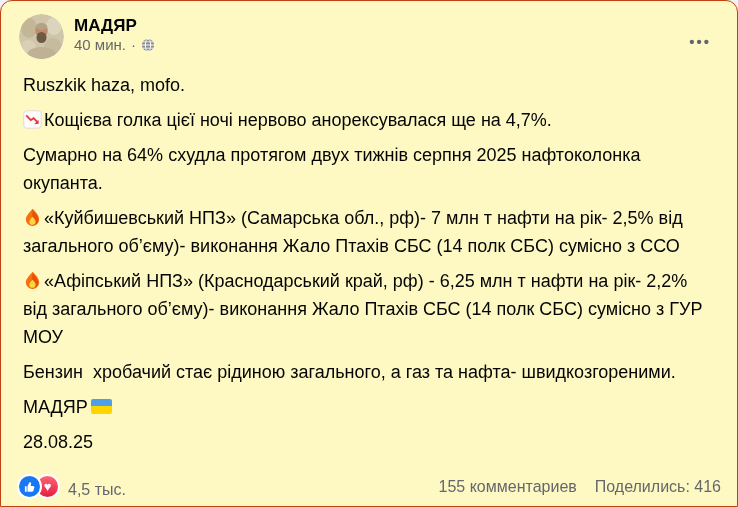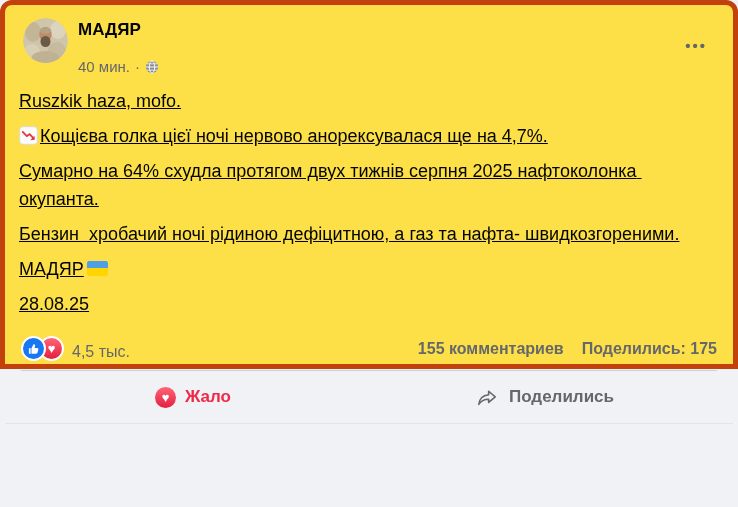--- a/index.html
+++ b/index.html
@@ -1,46 +1,46 @@
 <!DOCTYPE html>
 <html><head>
 <meta charset="utf-8">
 <style>
   html,body{margin:0;padding:0;background:#f0f2f5;width:738px;height:507px;overflow:hidden;
     font-family:"Liberation Sans",sans-serif;-webkit-font-smoothing:antialiased;}
-  .card{width:738px;height:369px;box-sizing:border-box;background:#fde047;
-    border:5px solid #c2410c;border-radius:12px 12px 0 0;display:flex;flex-direction:column;}
+  .card{width:738px;height:507px;box-sizing:border-box;background:#fef9c3;
+    border:1px solid #c2410c;border-radius:12px 12px 0 0;display:flex;flex-direction:column;}
 
   
   .header{display:flex;align-items:flex-start;padding:13px 16px 0 18px;}
   .avatar{width:45px;height:45px;border-radius:50%;overflow:hidden;flex:0 0 45px;cursor:pointer;}
   .hmeta{margin-left:10px;flex:1;min-width:0;padding-top:1px;}
   .author{font-size:17px;font-weight:700;color:#050505;line-height:21px;cursor:pointer;}
-  .subrow{display:flex;align-items:center;gap:5px;color:#65676b;font-size:15px;margin-top:18px;}
+  .subrow{display:flex;align-items:center;gap:5px;color:#65676b;font-size:15px;margin-top:0;}
   .dot-sep{color:#65676b;}
   .menu-btn{color:#63666b;font-size:15px;letter-spacing:2px;font-weight:700;
     padding:6px 10px;border-radius:50%;cursor:pointer;line-height:1;margin-top:14px;}
 
   
   .post-text{padding:12px 16px 0 14px;font-size:18px;line-height:28px;color:#050505;}
-  .post-text p{margin:0 0 7px;white-space:pre-wrap;text-decoration:underline;}
+  .post-text p{margin:0 8px 7px;white-space:pre-wrap;}
   .emoji{display:inline-block;vertical-align:-3px;margin-right:2px;line-height:0;}
   .flag{display:inline-block;width:21px;height:15px;margin-left:3px;vertical-align:-1px;
     border-radius:2px;background:linear-gradient(#4e9fe8 0 50%,#ffd500 50% 100%);}
 
   
   .engagement{display:flex;align-items:center;padding:11px 16px 9px;color:#65676b;font-size:16px;}
   .reaction-icons{display:flex;align-items:center;}
   .pill{width:21px;height:21px;border-radius:50%;display:flex;align-items:center;
     justify-content:center;border:2px solid #fff;box-sizing:content-box;cursor:pointer;}
   .pill.like{background:#1877f2;z-index:2;}
   .pill.love{background:linear-gradient(#ff6576,#e41e3f);margin-left:-7px;z-index:1;}
   .pill .heart-glyph{color:#fff;font-size:13px;line-height:1;}
   .rx-count{margin-left:8px;cursor:pointer;margin-top:7px;}
-  .eng-right{margin-left:auto;display:flex;gap:18px;font-weight:bold;}
+  .eng-right{margin-left:auto;display:flex;gap:18px;}
   .eng-right span{cursor:pointer;}
 
   .divider{border-top:1px solid #ced0d4;margin:0 16px;}
 
   
   .actions{display:flex;align-items:center;padding:4px 12px;flex:0 0 44px;}
   .action-btn{flex:1;display:flex;align-items:center;justify-content:center;gap:9px;
     height:38px;border-radius:6px;color:#65676b;font-weight:700;font-size:17px;cursor:pointer;}
   .action-btn.loved{color:#f02849;}
   .love-badge{width:21px;height:21px;border-radius:50%;background:linear-gradient(#ff6576,#e41e3f);
@@ -90,44 +90,54 @@
     <p><span>Ruszkik haza, mofo.</span></p>
 
     <p><span class="emoji"><svg width="19" height="19" viewBox="0 0 20 20">
             <rect x="0.8" y="0.8" width="18.4" height="18.4" rx="3.2" fill="#fdfdfd" stroke="#d9d9d9" stroke-width="1"></rect>
             <polyline points="3.4,5.6 8.2,10.6 11.2,8.6 15.6,13.4" stroke="#e0393e" stroke-width="1.9" fill="none"></polyline>
             <polygon points="16.6,14.6 11.8,14.9 16.3,10.2" fill="#e0393e"></polygon>
           </svg></span><span>Кощієва голка цієї ночі нервово анорексувалася ще на 4,7%.</span></p>
 
     <p><span>Сумарно на 64% схудла протягом двух тижнів серпня 2025 нафтоколонка окупанта.</span></p>
 
+    <p><span class="emoji"><svg width="19" height="19" viewBox="0 0 20 20">
+            <path d="M10 0.8 C10 0.8 17 6.6 17 12 a7 7 0 0 1 -14 0 C3 8.2 7 4.8 10 0.8 Z" fill="#f3700b"></path>
+            <path d="M10 2 C12.6 5.2 16.2 8.8 16.2 12.2 a6.2 6.2 0 0 1 -7 6 Z" fill="#e8500a"></path>
+            <path d="M10 9.2 c1.8 2 3.3 3.4 3.3 5.2 a3.3 3.3 0 0 1 -6.6 0 C6.7 12.5 8.5 11 10 9.2 Z" fill="#fcd341"></path>
+          </svg></span><span>«Куйбишевський НПЗ» (Самарська обл., рф)- 7 млн т нафти на рік- 2,5% від загального об’єму)- виконання Жало Птахів СБС (14 полк СБС) сумісно з ССО</span></p>
 
+    <p><span class="emoji"><svg width="19" height="19" viewBox="0 0 20 20">
+            <path d="M10 0.8 C10 0.8 17 6.6 17 12 a7 7 0 0 1 -14 0 C3 8.2 7 4.8 10 0.8 Z" fill="#f3700b"></path>
+            <path d="M10 2 C12.6 5.2 16.2 8.8 16.2 12.2 a6.2 6.2 0 0 1 -7 6 Z" fill="#e8500a"></path>
+            <path d="M10 9.2 c1.8 2 3.3 3.4 3.3 5.2 a3.3 3.3 0 0 1 -6.6 0 C6.7 12.5 8.5 11 10 9.2 Z" fill="#fcd341"></path>
+          </svg></span><span>«Афіпський НПЗ» (Краснодарський край, рф) - 6,25 млн т нафти на рік- 2,2% від загального об’єму)- виконання Жало Птахів СБС (14 полк СБС) сумісно з ГУР МОУ</span></p>
 
-    <p><span>Бензин  хробачий ночі рідиною дефіцитною, а газ та нафта- швидкозгореними.</span></p>
+    <p><span>Бензин  хробачий стає рідиною загального, а газ та нафта- швидкозгореними.</span></p>
 
     <p><span>МАДЯР</span><span class="flag"></span></p>
 
     <p><span>28.08.25</span></p>
   </div>
 
   <div class="engagement">
     <div class="reaction-icons">
       <div class="pill like">
         <svg width="12" height="12" viewBox="0 0 16 16">
             <path fill="#fff" d="M1.2 7h2.3v7.2H1.2zM4.6 14.2h6.2c.9 0 1.7-.6 1.9-1.5l1.1-4.1c.3-1.1-.5-2.1-1.6-2.1H8.9l.6-2.8c.2-1-.5-1.9-1.5-1.9-.4 0-.8.2-1 .6L4.6 7z"></path>
           </svg>
       </div>
       <div class="pill love">
         <span class="heart-glyph">♥</span>
       </div>
     </div>
     <span class="rx-count">4,5 тыс.</span>
     <div class="eng-right">
       <span>155 комментариев</span>
-      <span>Поделились: 175</span>
+      <span>Поделились: 416</span>
     </div>
   </div>
 
   <div class="divider"></div>
 
   <div class="actions">
     <div class="action-btn loved">
       <span class="love-badge">
           <span class="heart-glyph">♥</span>
         </span>

